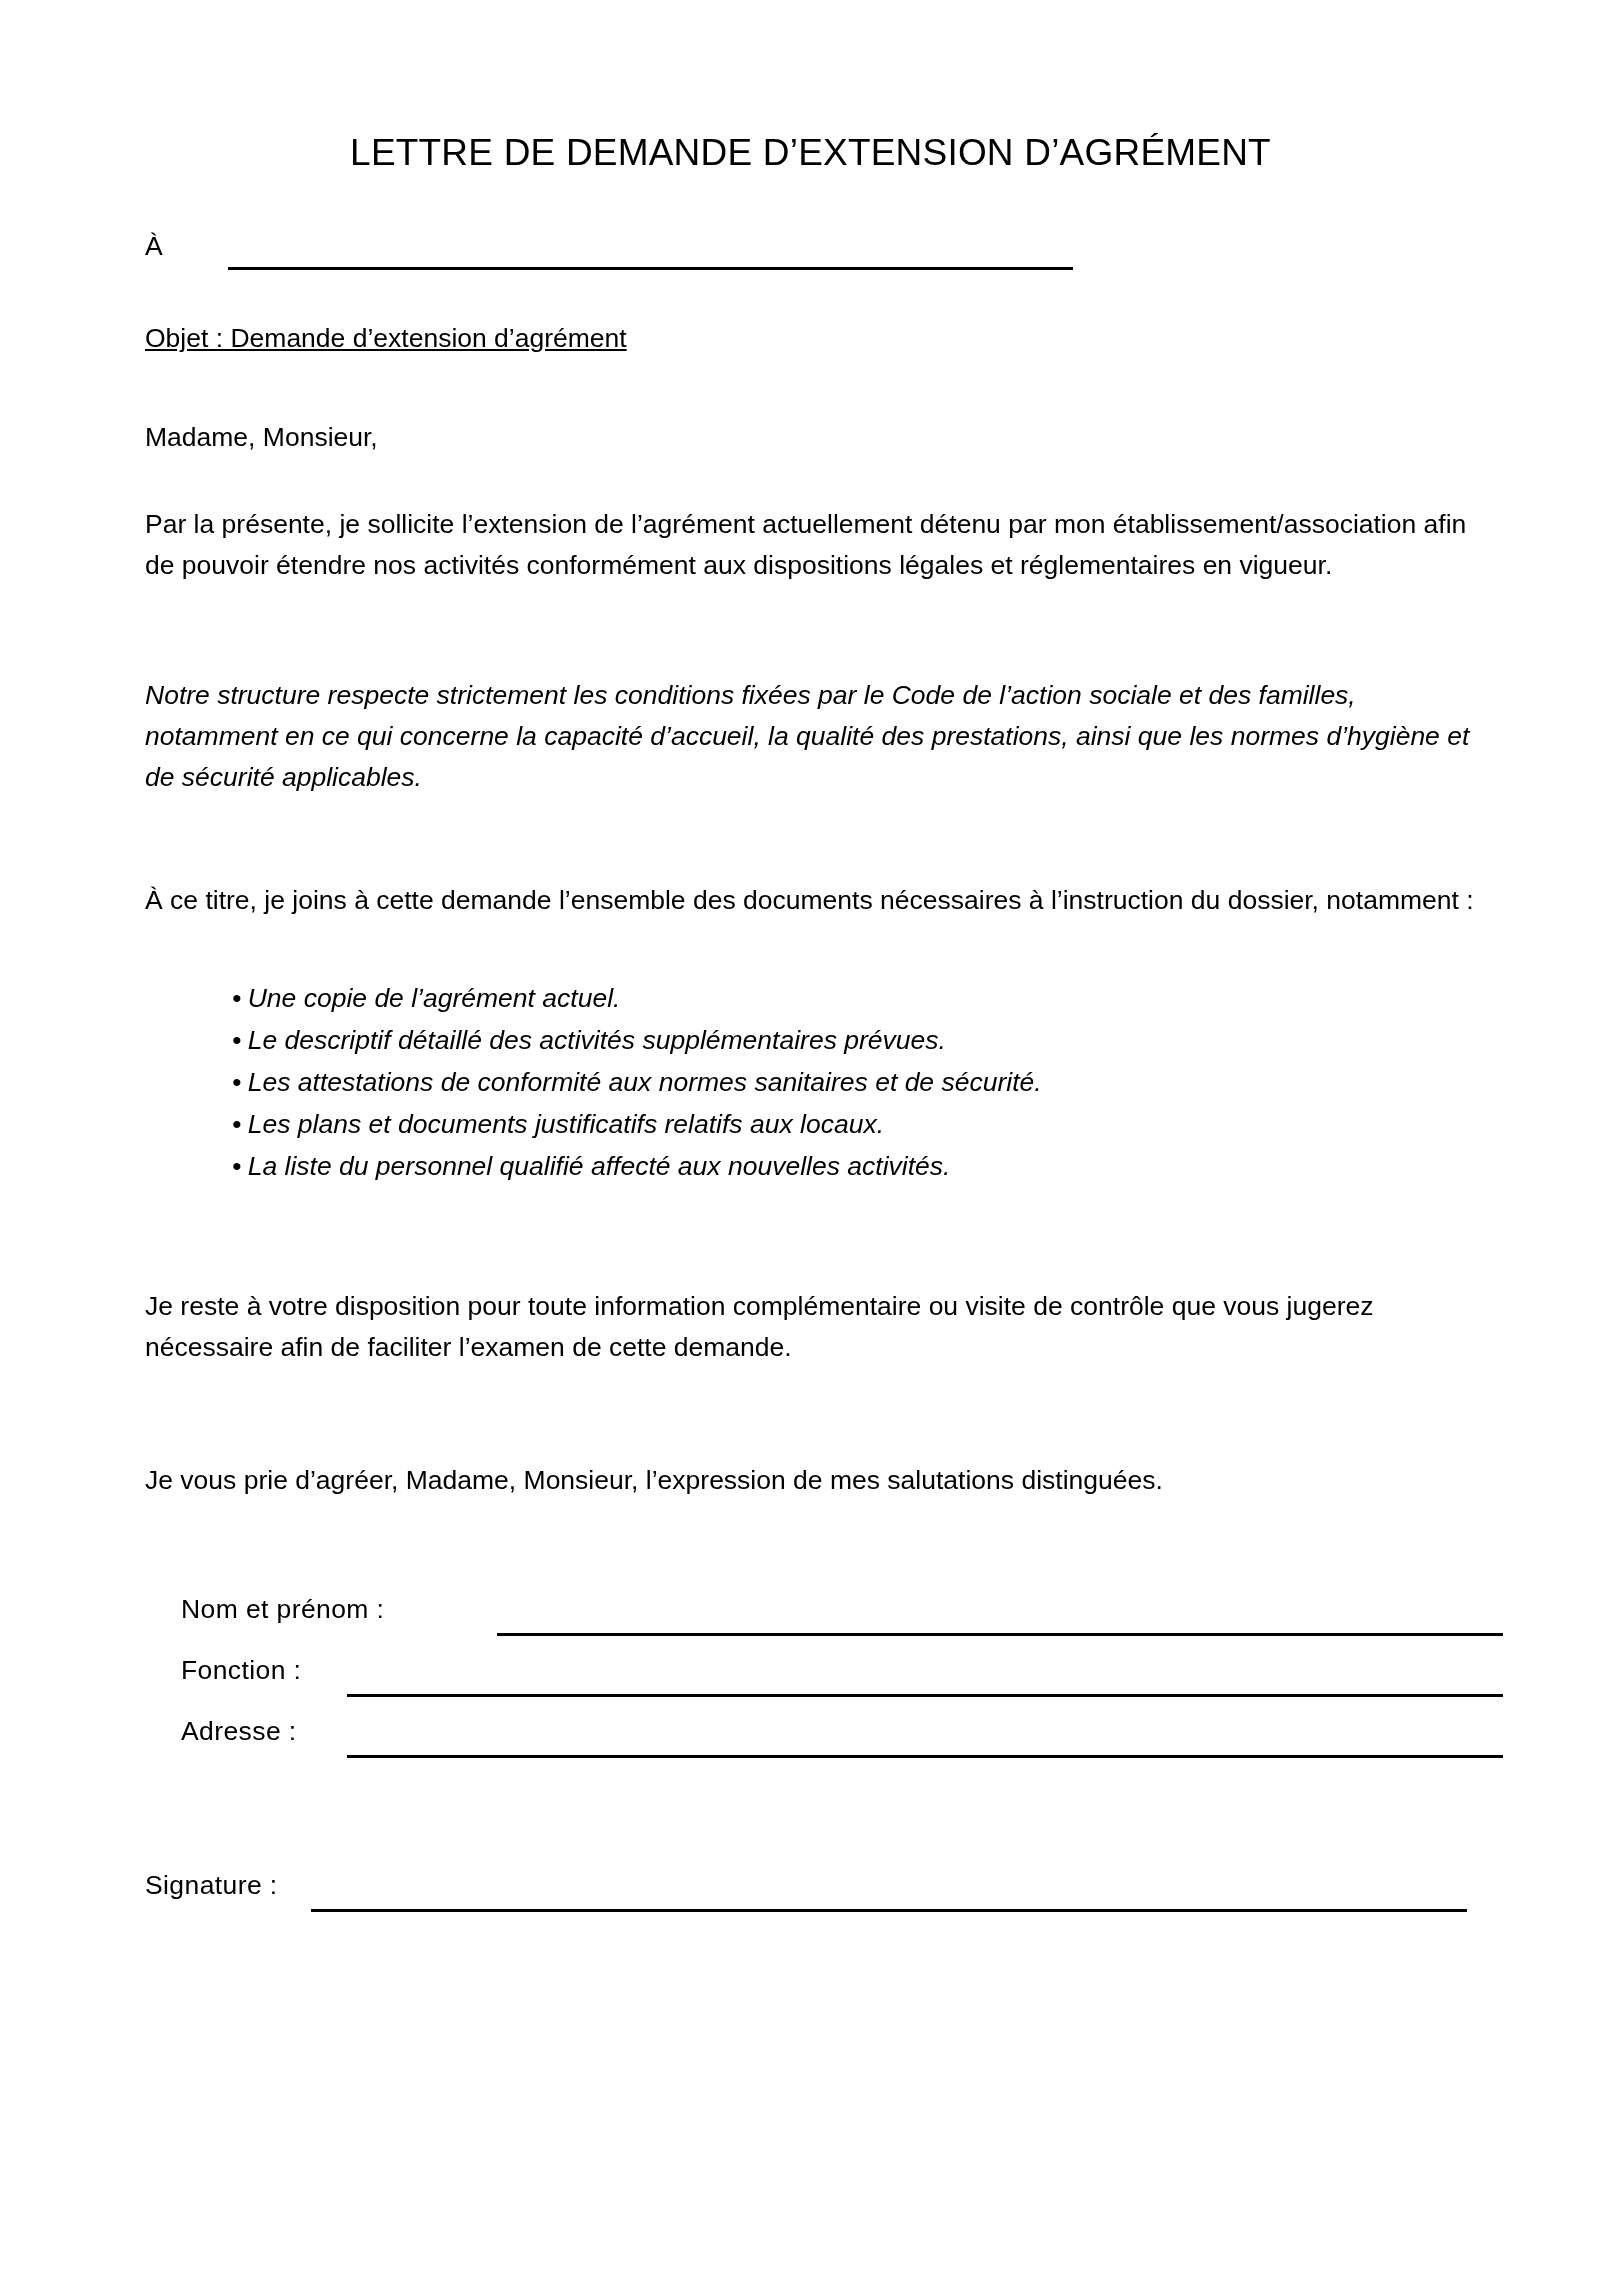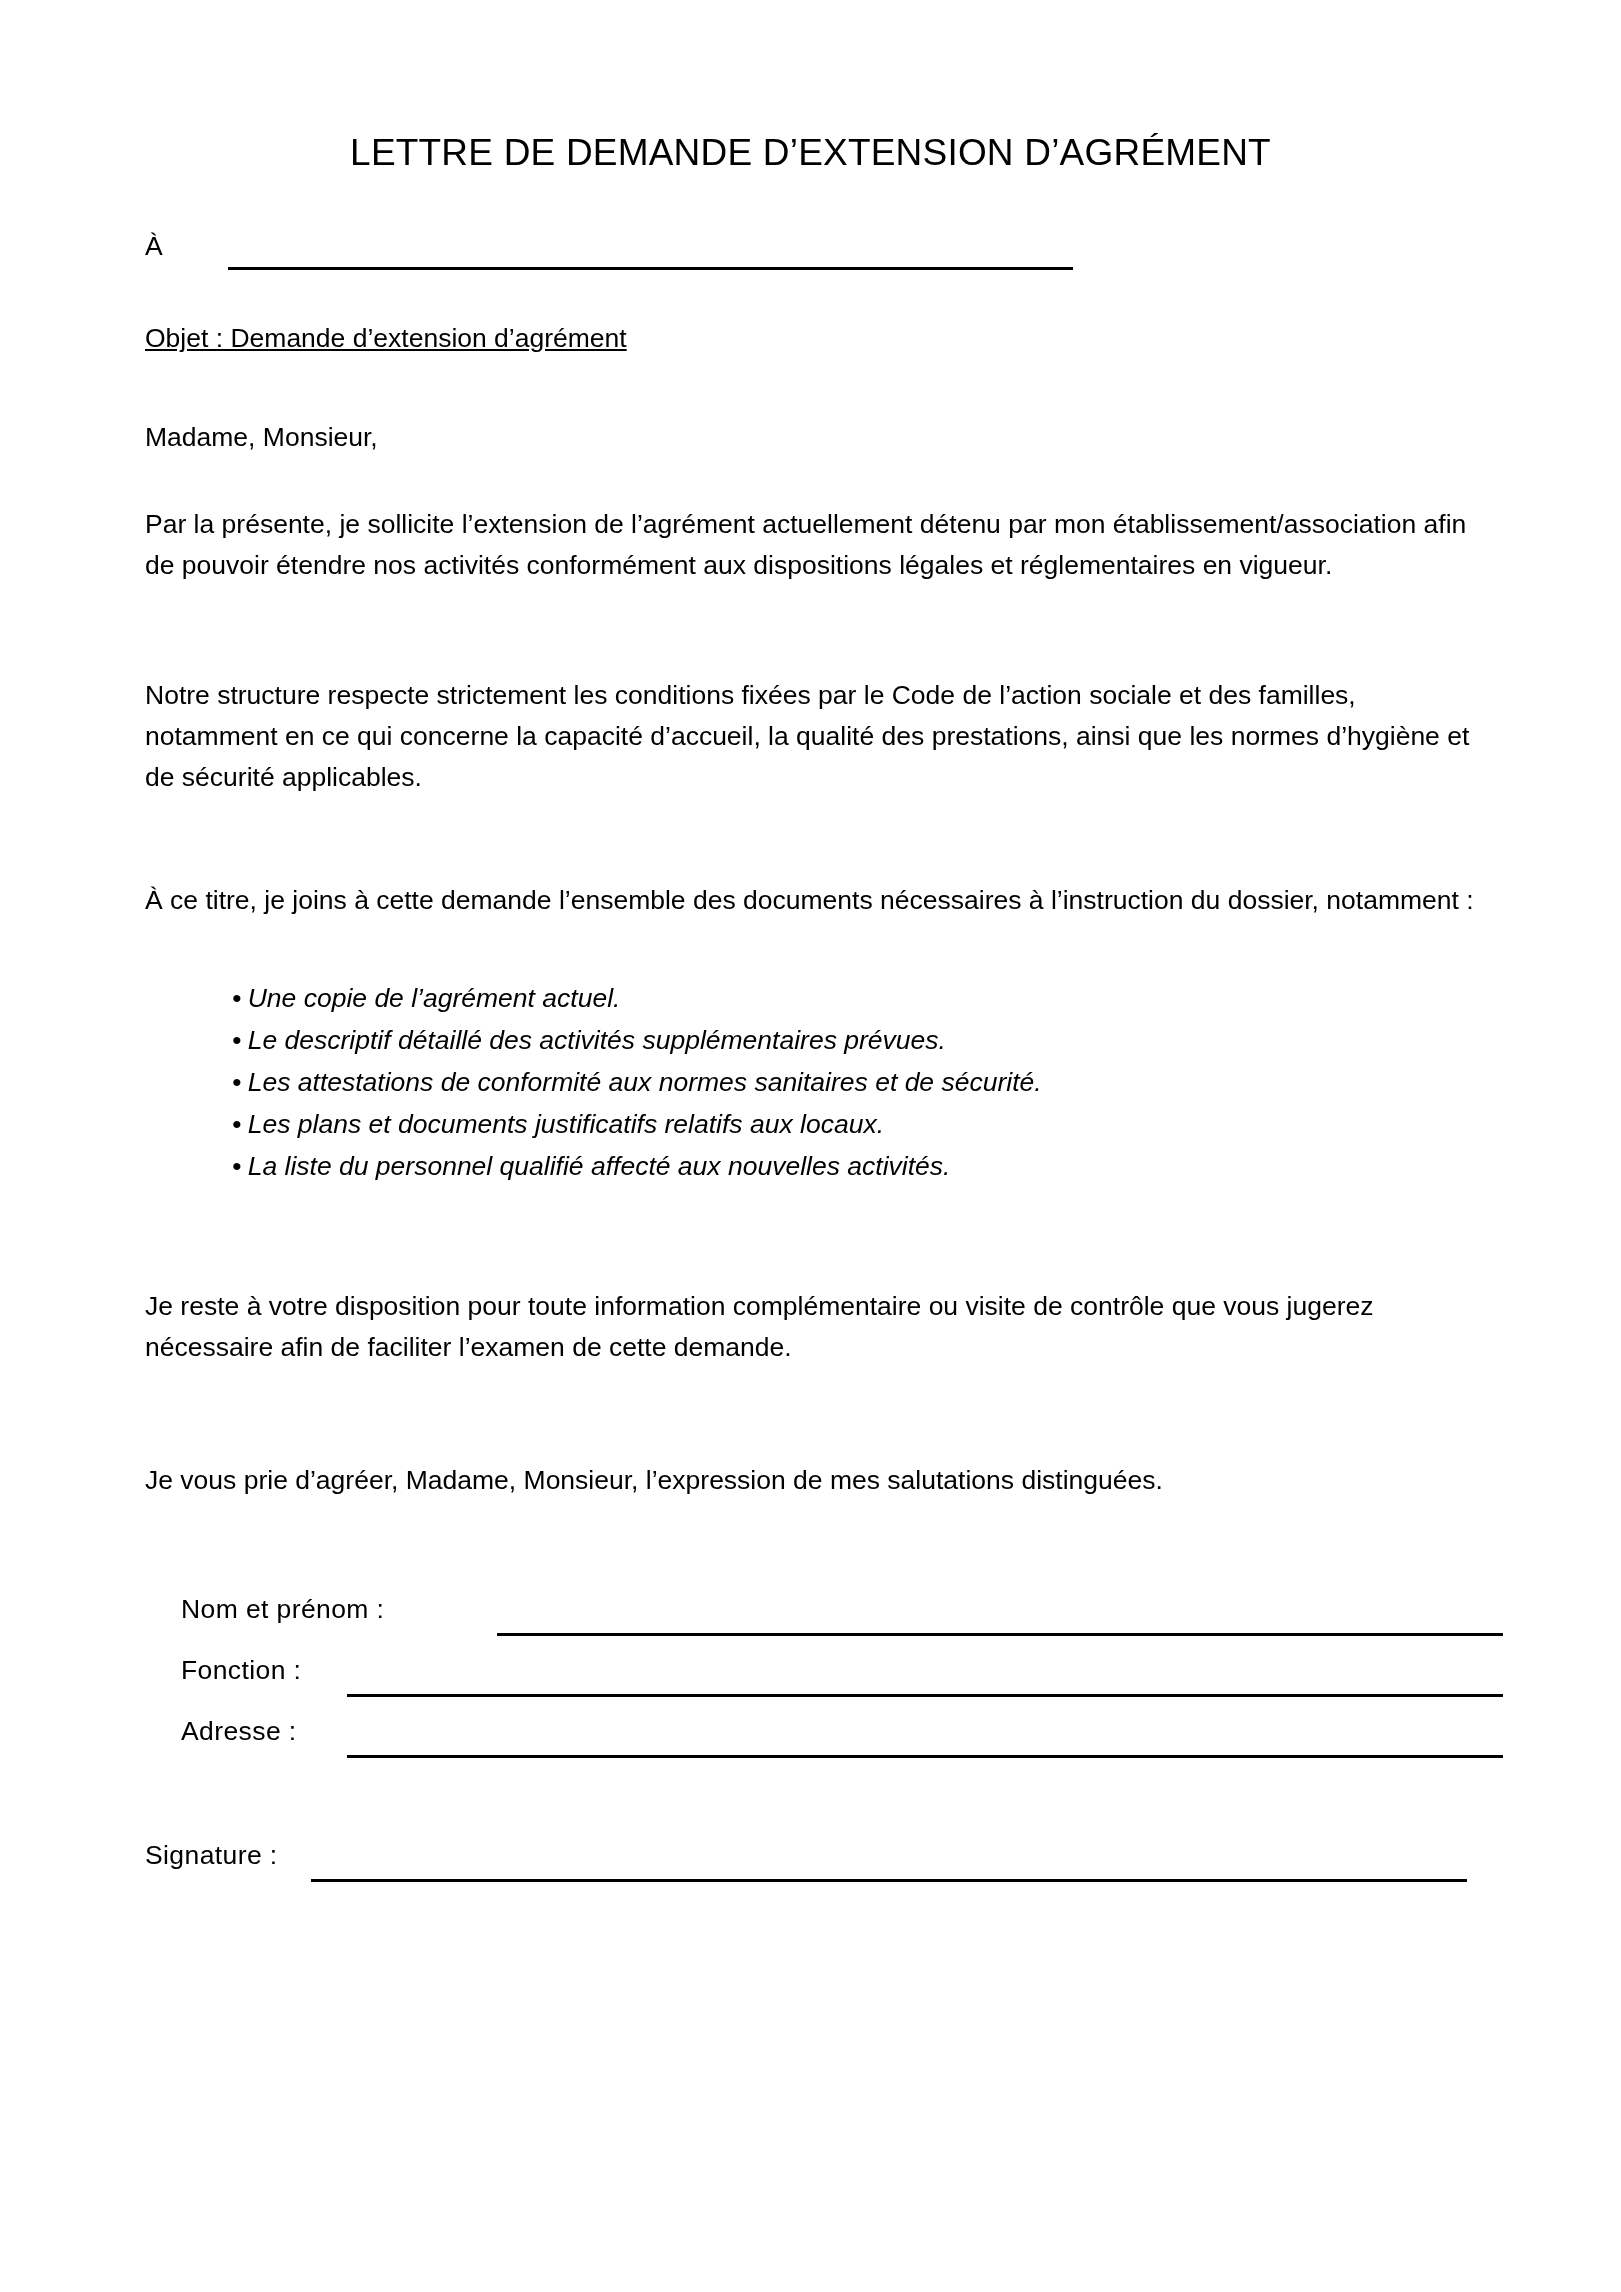--- a/index.html
+++ b/index.html
@@ -57,21 +57,21 @@
     position: absolute;
     left: 145px;
     width: 1333px;
     font-size: 26.5px;
     line-height: 41px;
     text-align: left;
   }
   .p-objet   { top: 291px; text-decoration: underline; }
   .p-salut   { top: 390px; }
   .p-body1   { top: 477px; }
-  .p-body2   { top: 648px; }
+  .p-body2   { top: 648px; font-style: italic; }
   .p-body3   { top: 853px; }
   .p-body4   { top: 1259px; }
   .p-body5   { top: 1433px; }
 
   .bullets {
     position: absolute;
     left: 232px;
     top: 977px;
     width: 1176px;
     font-size: 26.5px;
@@ -112,21 +112,21 @@
     top: 40px;
   }
   .rule-nom       { left: 316px; width: 1006px; }
   .rule-fonction  { left: 166px; width: 1156px; }
   .rule-adresse   { left: 166px; width: 1156px; }
   .rule-signature { left: 166px; width: 1156px; }
 
   .field-signature {
     position: relative;
     height: 61px;
-    margin-top: 63px;
+    margin-top: 93px;
   }
 </style>
 </head>
 <body>
 
 <div class="page">
 
   <h1 class="doc-title">LETTRE DE DEMANDE D’EXTENSION D’AGRÉMENT</h1>
 
   <div class="addr-row">

